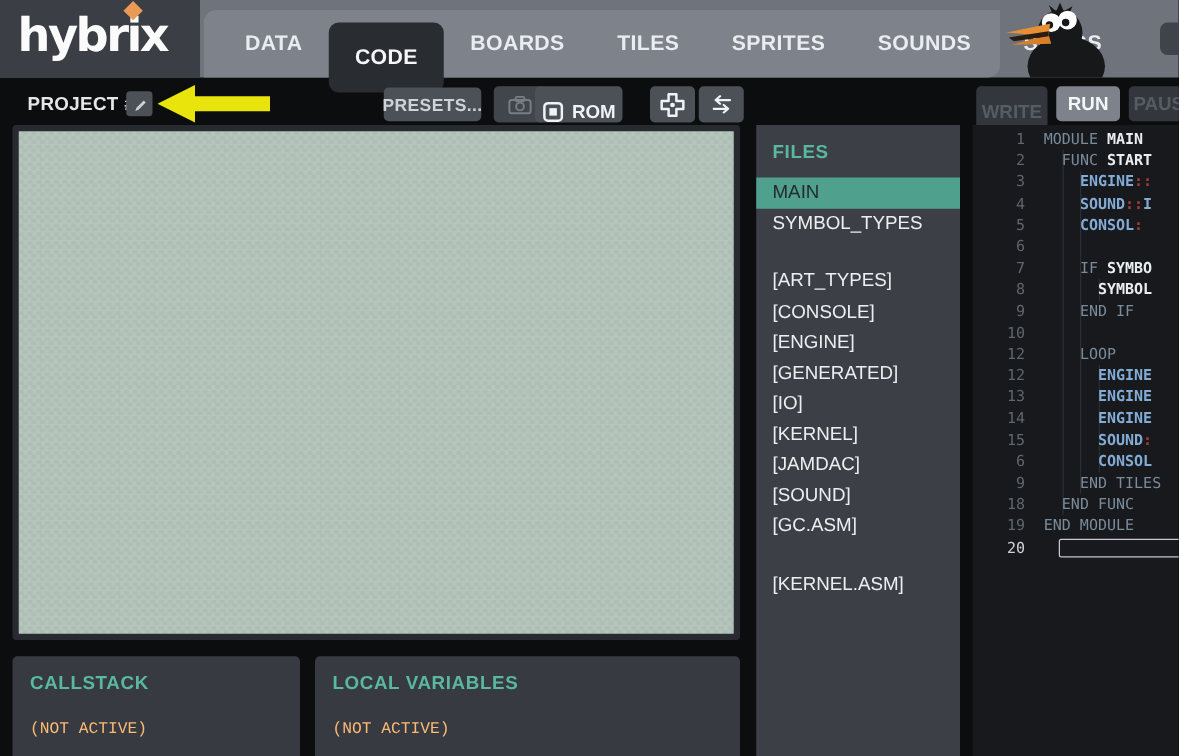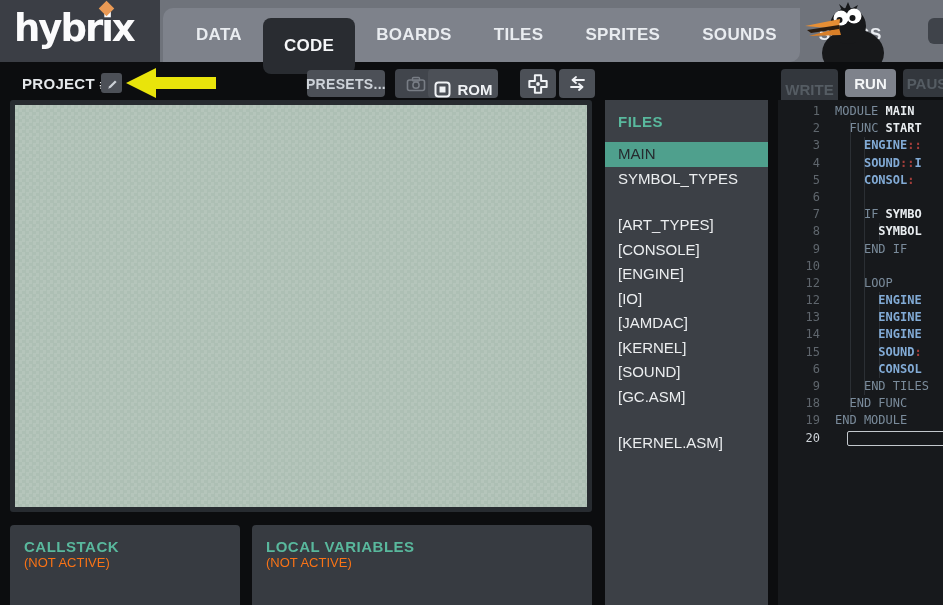--- a/index.html
+++ b/index.html
@@ -53,21 +53,21 @@
   .file-item { height:24.5px; line-height:24.5px; padding-left:13px; font-size:15px;
     color:#eceef0; cursor:pointer; white-space:nowrap; }
   .file-item.selected { background:#4fa08d; color:#262a2e; }
   .file-item.gap { margin-top:22px; }
 
   
   .debug-panel { position:absolute; top:525px; height:90px; background:#373b41; border-radius:4px; padding:13px 14px; }
   .callstack { left:10px; width:230px; }
   .locals { left:252px; width:340px; }
   .debug-title { font-size:15px; font-weight:bold; color:#59b89d; letter-spacing:.5px; }
-  .debug-status { margin-top:0; font-family:Liberation Sans, sans-serif; font-size:13px; color:#f97316; }
+  .debug-status { margin-top:20px; font-family:Liberation Mono, monospace; font-size:13px; color:#fdba74; }
 
   
   .editor { position:absolute; left:778px; top:100px; width:165px; height:505px;
     background:#17191c; padding-top:3px; font-family:"DejaVu Sans Mono", monospace;
     font-size:12px; overflow:hidden; }
   .code-line { position:relative; height:17.2px; line-height:17.2px; display:flex; white-space:pre; }
   .lnum { width:57px; text-align:right; padding-right:15px; color:#5f666d; flex:none; }
   .lnum.cur { color:#ced3d8; }
   .lcode { position:relative; }
   .seg-k { color:#7a8b9b; }
@@ -163,23 +163,24 @@
 <div class="canvas"></div>
 
 <div class="files-panel">
   <div class="files-title">FILES</div>
   <div id="file-list">
       <div class="file-item selected">MAIN</div>
       <div class="file-item">SYMBOL_TYPES</div>
       <div class="file-item gap">[ART_TYPES]</div>
       <div class="file-item">[CONSOLE]</div>
       <div class="file-item">[ENGINE]</div>
+      <div class="file-item">[GENERATED]</div>
       <div class="file-item">[IO]</div>
+      <div class="file-item">[KERNEL]</div>
       <div class="file-item">[JAMDAC]</div>
-      <div class="file-item">[KERNEL]</div>
       <div class="file-item">[SOUND]</div>
       <div class="file-item">[GC.ASM]</div>
       <div class="file-item gap">[KERNEL.ASM]</div>
     </div>
 </div>
 
 <div class="debug-panel callstack">
   <div class="debug-title">CALLSTACK</div>
   <div class="debug-status">(NOT ACTIVE)</div>
 </div>

